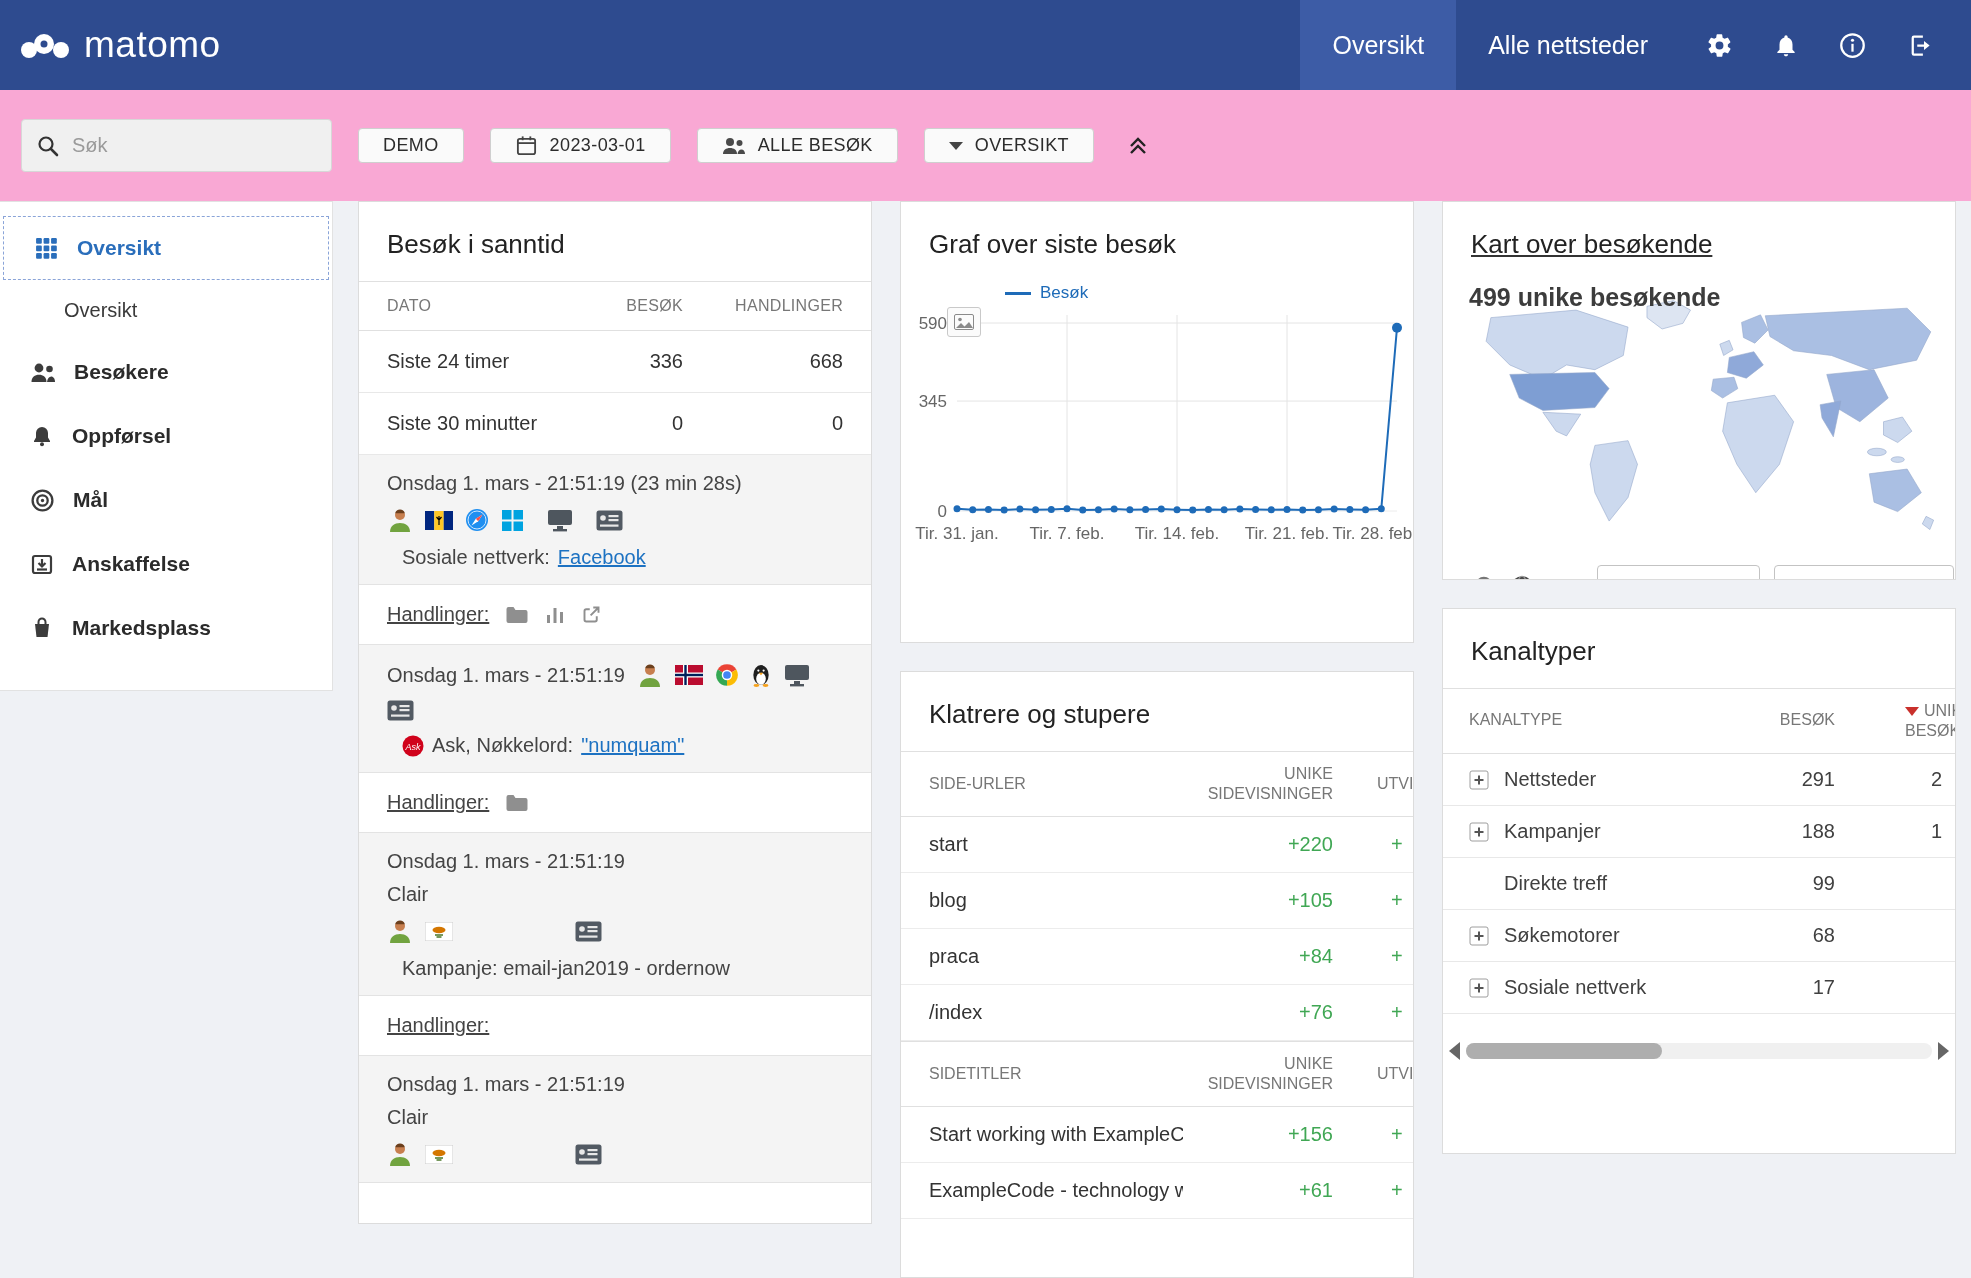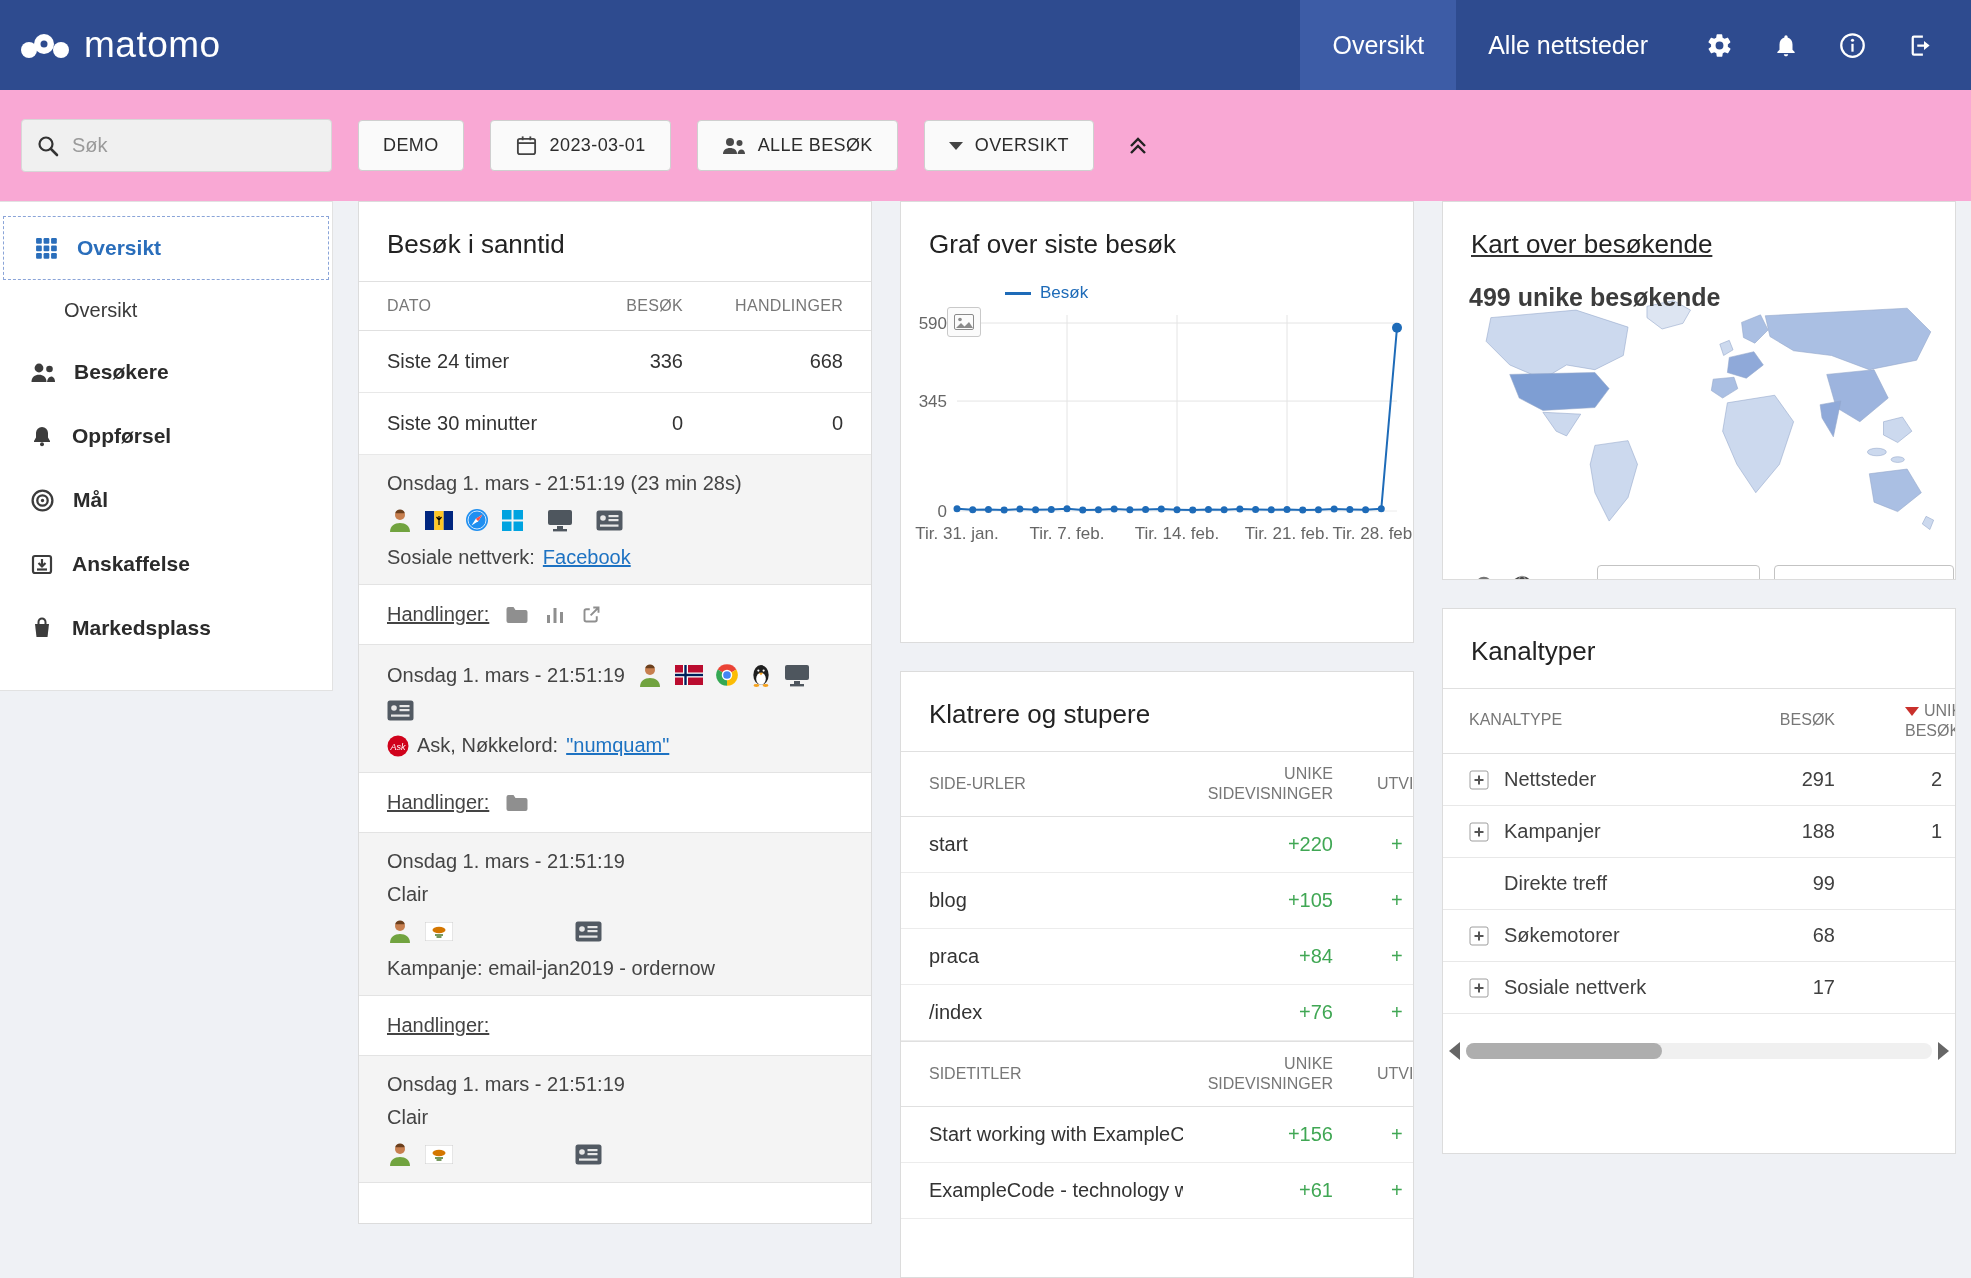--- a/index.html
+++ b/index.html
@@ -17,21 +17,21 @@
   .nav-icons{display:flex;align-items:center;gap:40px;padding:0 38px 0 26px;}
   .nav-icon{cursor:pointer;}
 
   
   .toolbar{height:111px;display:flex;align-items:center;padding-left:21px;gap:26px;background:#f9a8d4;}
   .searchbox{width:311px;height:53px;background:#f0f0f0;border:1px solid #d7d7d7;border-radius:4px;
     display:flex;align-items:center;padding:0 14px;gap:12px;}
   .searchbox input{border:none;background:transparent;outline:none;font-size:20px;color:#333;width:100%;
     font-family:"Liberation Sans",sans-serif;}
   .searchbox input::placeholder{color:#9a9a9a;}
-  .tbtn{height:51px;background:#fafafa;border:1px solid #cfcfcf;border-radius:4px;display:flex;align-items:center;
+  .tbtn{height:35px;background:#fafafa;border:1px solid #cfcfcf;border-radius:4px;display:flex;align-items:center;
     gap:12px;padding:0 24px;font-size:18px;color:#2c2c2c;letter-spacing:.4px;cursor:pointer;white-space:nowrap;}
   .caret-down{width:0;height:0;border-left:7px solid transparent;border-right:7px solid transparent;border-top:8px solid #444;}
   .collapse-chevrons{margin-left:6px;cursor:pointer;}
 
   
   .layout{display:flex;align-items:flex-start;height:1077px;overflow:hidden;}
   .sidebar{width:333px;background:#fff;border:1px solid #e2e2e2;border-left:none;padding:14px 0 30px;}
   .side-item{display:flex;align-items:center;gap:18px;padding-left:30px;height:64px;font-size:21px;font-weight:bold;
     color:#2b2b2b;cursor:pointer;}
   .side-item.sub{font-weight:normal;padding-left:64px;height:60px;font-size:20px;color:#3a3a3a;}
@@ -47,21 +47,21 @@
   .rt-header .c1{flex:1;}
   .rt-row{display:flex;align-items:center;padding:19px 28px;border-bottom:1px solid #e8e8e8;font-size:20px;color:#333;}
   .rt-row .c1{flex:1;}
   .c2{width:110px;text-align:right;}
   .c3{width:160px;text-align:right;}
   .visit-block{background:#f4f4f4;padding:17px 28px 15px;border-bottom:1px solid #e3e3e3;}
   .visit-time{font-size:20px;color:#444;}
   .visit-time-row{display:flex;align-items:center;gap:12px;flex-wrap:wrap;}
   .icon-row{display:flex;align-items:center;gap:12px;margin-top:12px;}
   .visit-name{font-size:20px;color:#444;margin-top:10px;}
-  .visit-ref{font-size:20px;color:#444;margin-top:13px;display:flex;align-items:center;gap:8px;}
+  .visit-ref{font-size:20px;color:#444;margin-top:13px;display:flex;align-items:center;gap:8px;margin-left:15px;}
   a.link{color:#1d72c2;text-decoration:underline;cursor:pointer;}
   .actions-row{display:flex;align-items:center;gap:16px;padding:18px 28px;border-bottom:1px solid #e3e3e3;
     font-size:20px;color:#444;background:#fff;text-decoration:underline;}
   .gap-wide{margin-left:110px;}
 
   
   .chart-wrap{position:relative;padding:6px 0 0 4px;}
   .chart-legend{position:absolute;top:2px;left:104px;display:flex;align-items:center;gap:9px;
     font-size:17px;color:#1e6bb8;cursor:pointer;}
   .legend-line{width:26px;height:0;border-top:3px solid #1e6bb8;}

